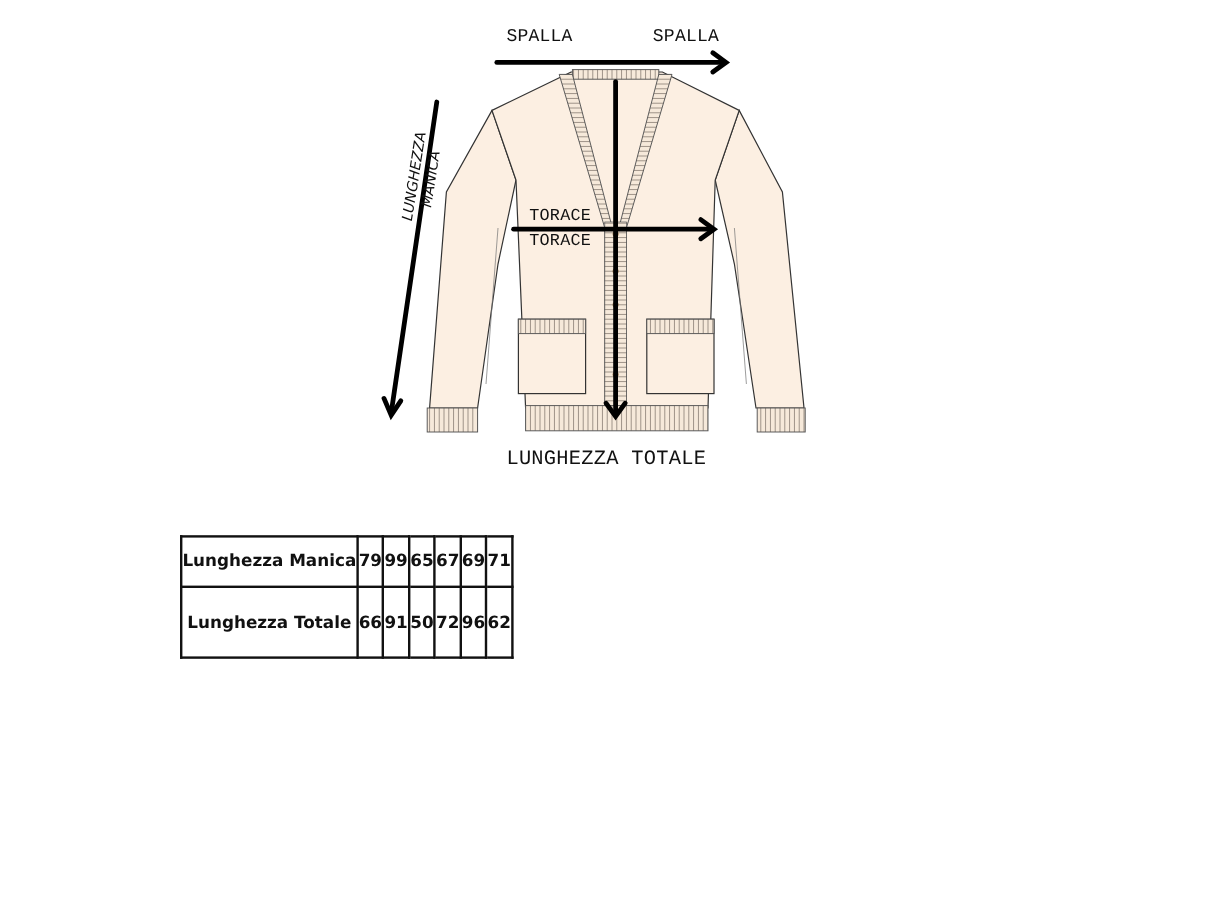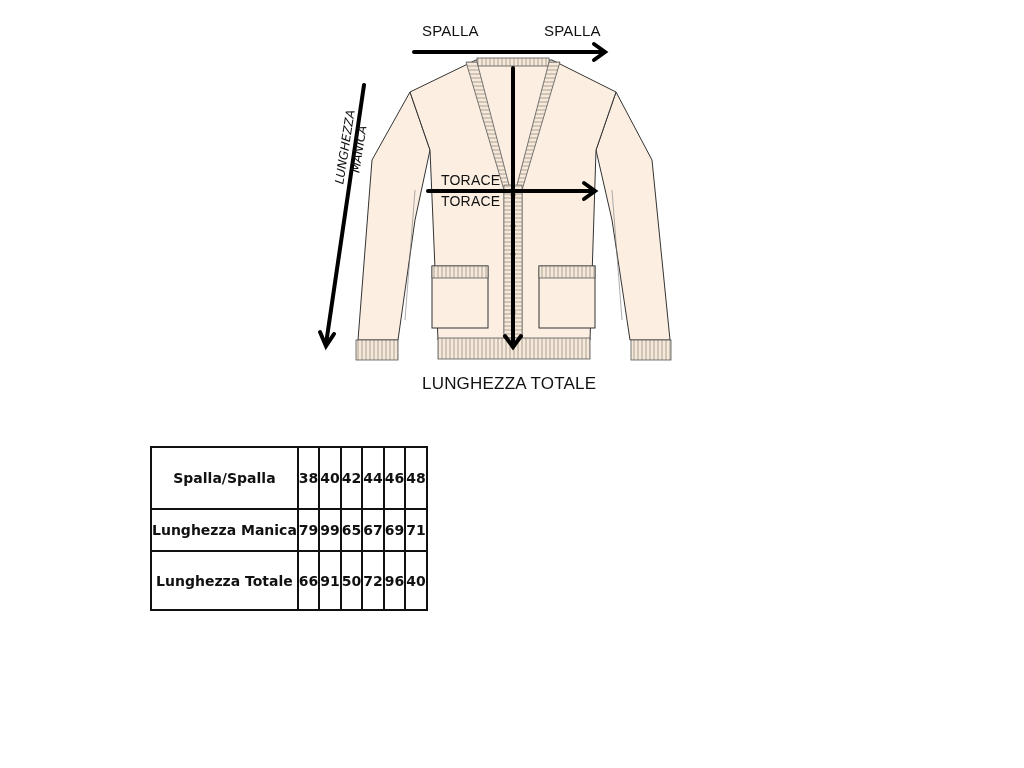--- a/index.html
+++ b/index.html
@@ -1,18 +1,18 @@
 <!DOCTYPE html>
 <html><head>
 <meta charset="utf-8">
 <style>
   html, body { margin:0; padding:0; background:#ffffff; }
   body { width:1024px; height:768px; position:relative; overflow:hidden; font-family:"DejaVu Sans", sans-serif; color:#111; }
   #diagram { position:absolute; left:0; top:0; width:1024px; height:410px; }
-  .lbl { position:absolute; font-family:Liberation Sans, sans-serif; font-size:15px; color:#111; white-space:nowrap; letter-spacing:0.2px; }
+  .lbl { position:absolute; font-family:Liberation Mono, monospace; font-size:15px; color:#111; white-space:nowrap; letter-spacing:0.2px; }
   #size-table { position:absolute; left:150px; top:446px; border-collapse:collapse; }
   #size-table td { border:2.5px solid #111; text-align:center; vertical-align:middle; font-family:"DejaVu Sans", sans-serif; font-weight:bold; font-size:14px; color:#111; padding:0; }
 </style>
 </head>
 <body>
 
 <div id="diagram">
   <svg width="1024" height="410" viewBox="0 0 1024 410" style="position:absolute;left:0;top:0;">
     <defs>
       <pattern id="rib" width="4" height="10" patternUnits="userSpaceOnUse">
@@ -79,41 +79,32 @@
   <span class="lbl" style="left:441px;top:193px;font-size:14px;">TORACE</span>
   <div style="position:absolute;left:302px;top:134px;width:100px;transform:rotate(-81deg);transform-origin:center;text-align:center;font-style:italic;font-size:12px;line-height:14px;">
     <div>LUNGHEZZA</div>
     <div>MANICA</div>
   </div>
   <span class="lbl" style="left:422px;top:374px;font-size:17px;">LUNGHEZZA TOTALE</span>
 </div>
 
 <table id="size-table">
   <tbody>
-  <tr style="height:62px;">
-    <td>Spalla/Spalla</td>
-    <td>38</td>
-    <td>40</td>
-    <td>42</td>
-    <td>44</td>
-    <td>46</td>
-    <td>48</td>
-  </tr>
   <tr style="height:42px;">
     <td>Lunghezza Manica</td>
     <td>79</td>
     <td>99</td>
     <td>65</td>
     <td>67</td>
     <td>69</td>
     <td>71</td>
   </tr>
   <tr style="height:59px;">
     <td>Lunghezza Totale</td>
     <td>66</td>
     <td>91</td>
     <td>50</td>
     <td>72</td>
     <td>96</td>
-    <td>40</td>
+    <td>62</td>
   </tr>
 </tbody>
   </table>
 
 </body></html>

